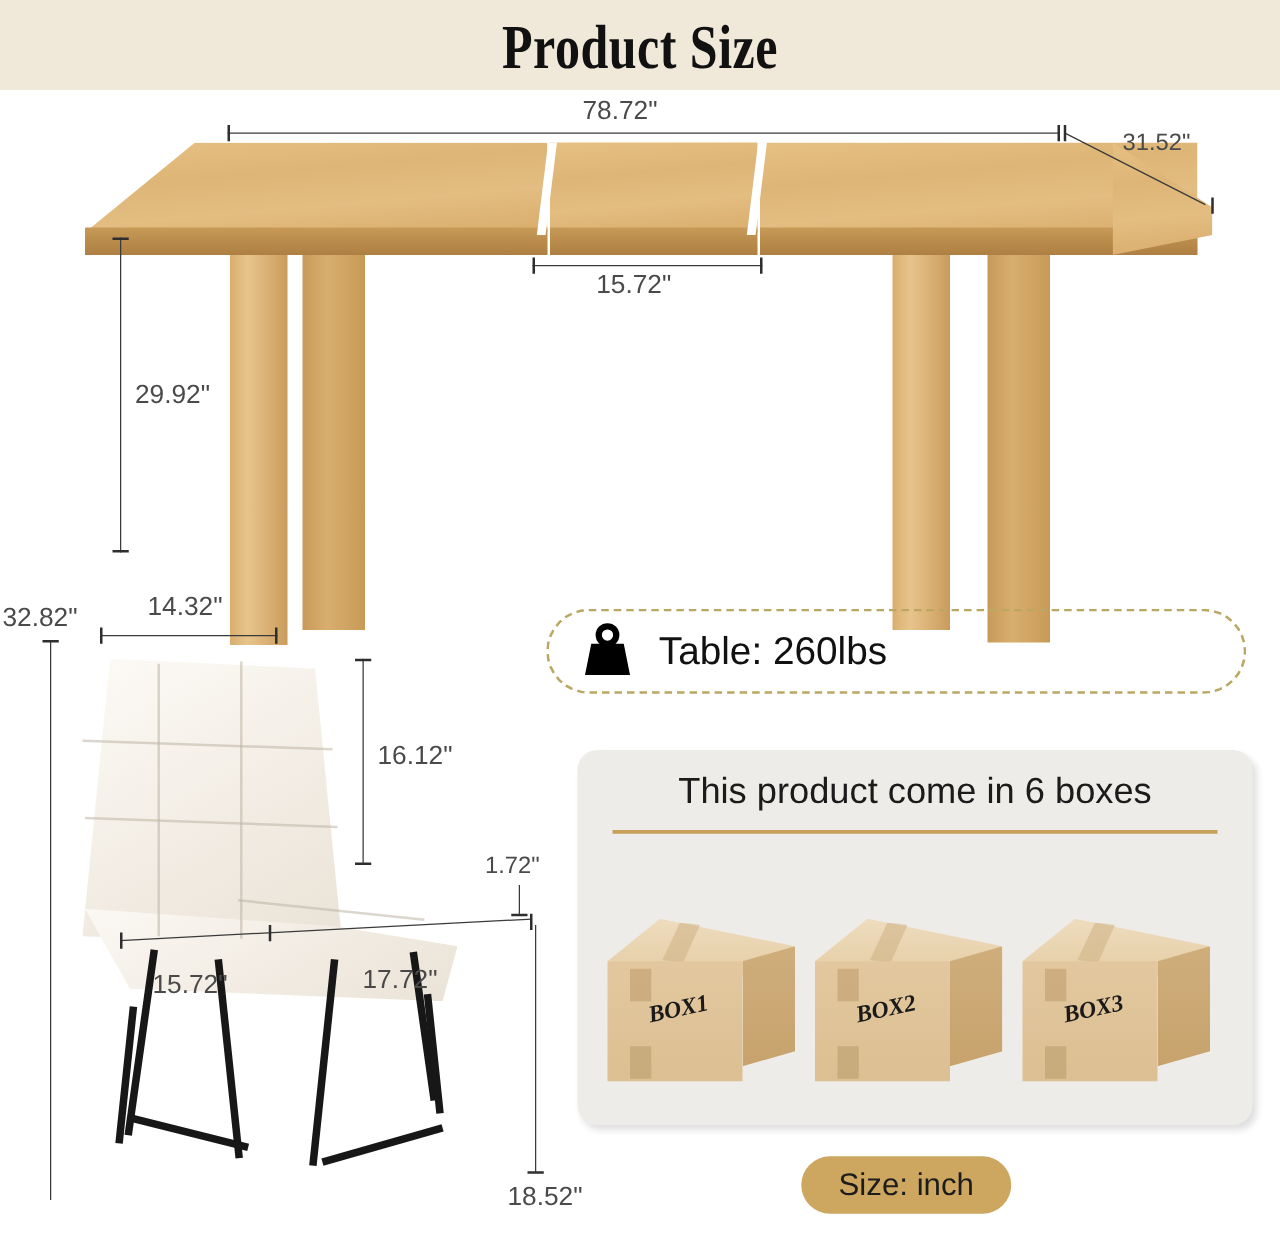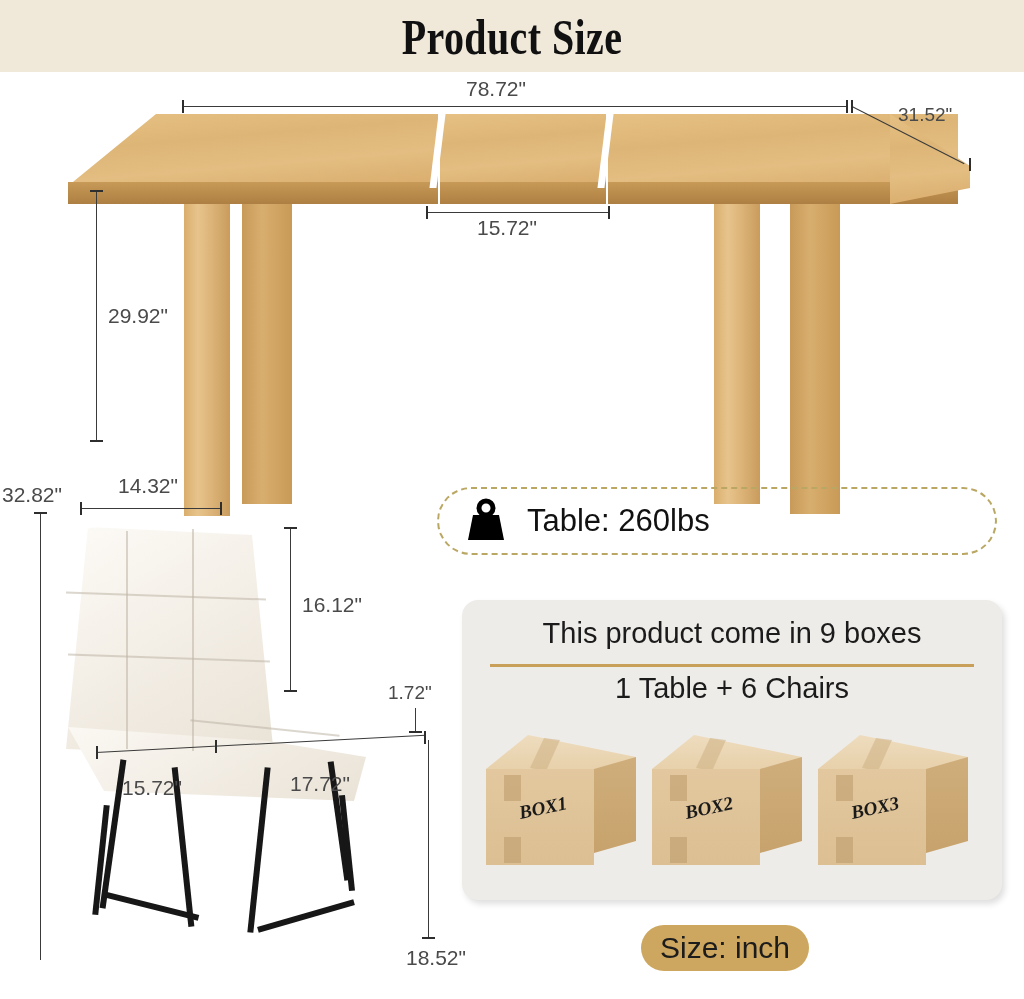--- a/index.html
+++ b/index.html
@@ -124,21 +124,21 @@
     font-size:19px; color:#1a1a1a;
     transform:rotate(-12deg);
   }
 
   
   #size-pill{
     position:absolute; left:641px; top:925px; width:168px; height:46px;
     background:#cda75f; border-radius:23px;
     display:flex; align-items:center; justify-content:center;
   }
-  #size-pill span{ font-size:30px; color:#1c1c1c; }
+  #size-pill span{ font-size:25px; color:#1c1c1c; }
 </style>
 </head>
 <body>
 
 <div class="header-band"></div>
 <div class="header-title">Product Size</div>
 
 <div id="table-illus">
 
   <div class="tbl-top" style="left:68px; top:42px; width:370px; height:72px;
@@ -247,23 +247,22 @@
     <svg width="46" height="46" viewBox="0 0 46 46" aria-hidden="true">
       <circle cx="23" cy="10" r="7" fill="none" stroke="#000" stroke-width="5"></circle>
       <path d="M10 17 L36 17 L41 42 L5 42 Z" fill="#000"></path>
     </svg>
   </span>
   <span class="weight-text">Table: 260lbs</span>
   <span class="gapspace"></span>
 </div>
 
 <div id="boxes-panel">
-  <div class="panel-line1">This product come in 9 boxes</div>
+  <div class="panel-line1">This product come in 6 boxes</div>
   <div class="panel-divider"></div>
-  <div class="panel-line2">1 Table + 6 Chairs</div>
 
   <div class="box" style="left:24px; top:135px;">
     <div class="box-topface"></div>
     <div class="box-tapeline"></div>
     <div class="box-side"></div>
     <div class="box-front"></div>
     <div class="box-flap" style="left:18px; top:40px;"></div>
     <div class="box-flap" style="left:18px; top:102px;"></div>
     <div class="box-label">BOX1</div>
   </div>

